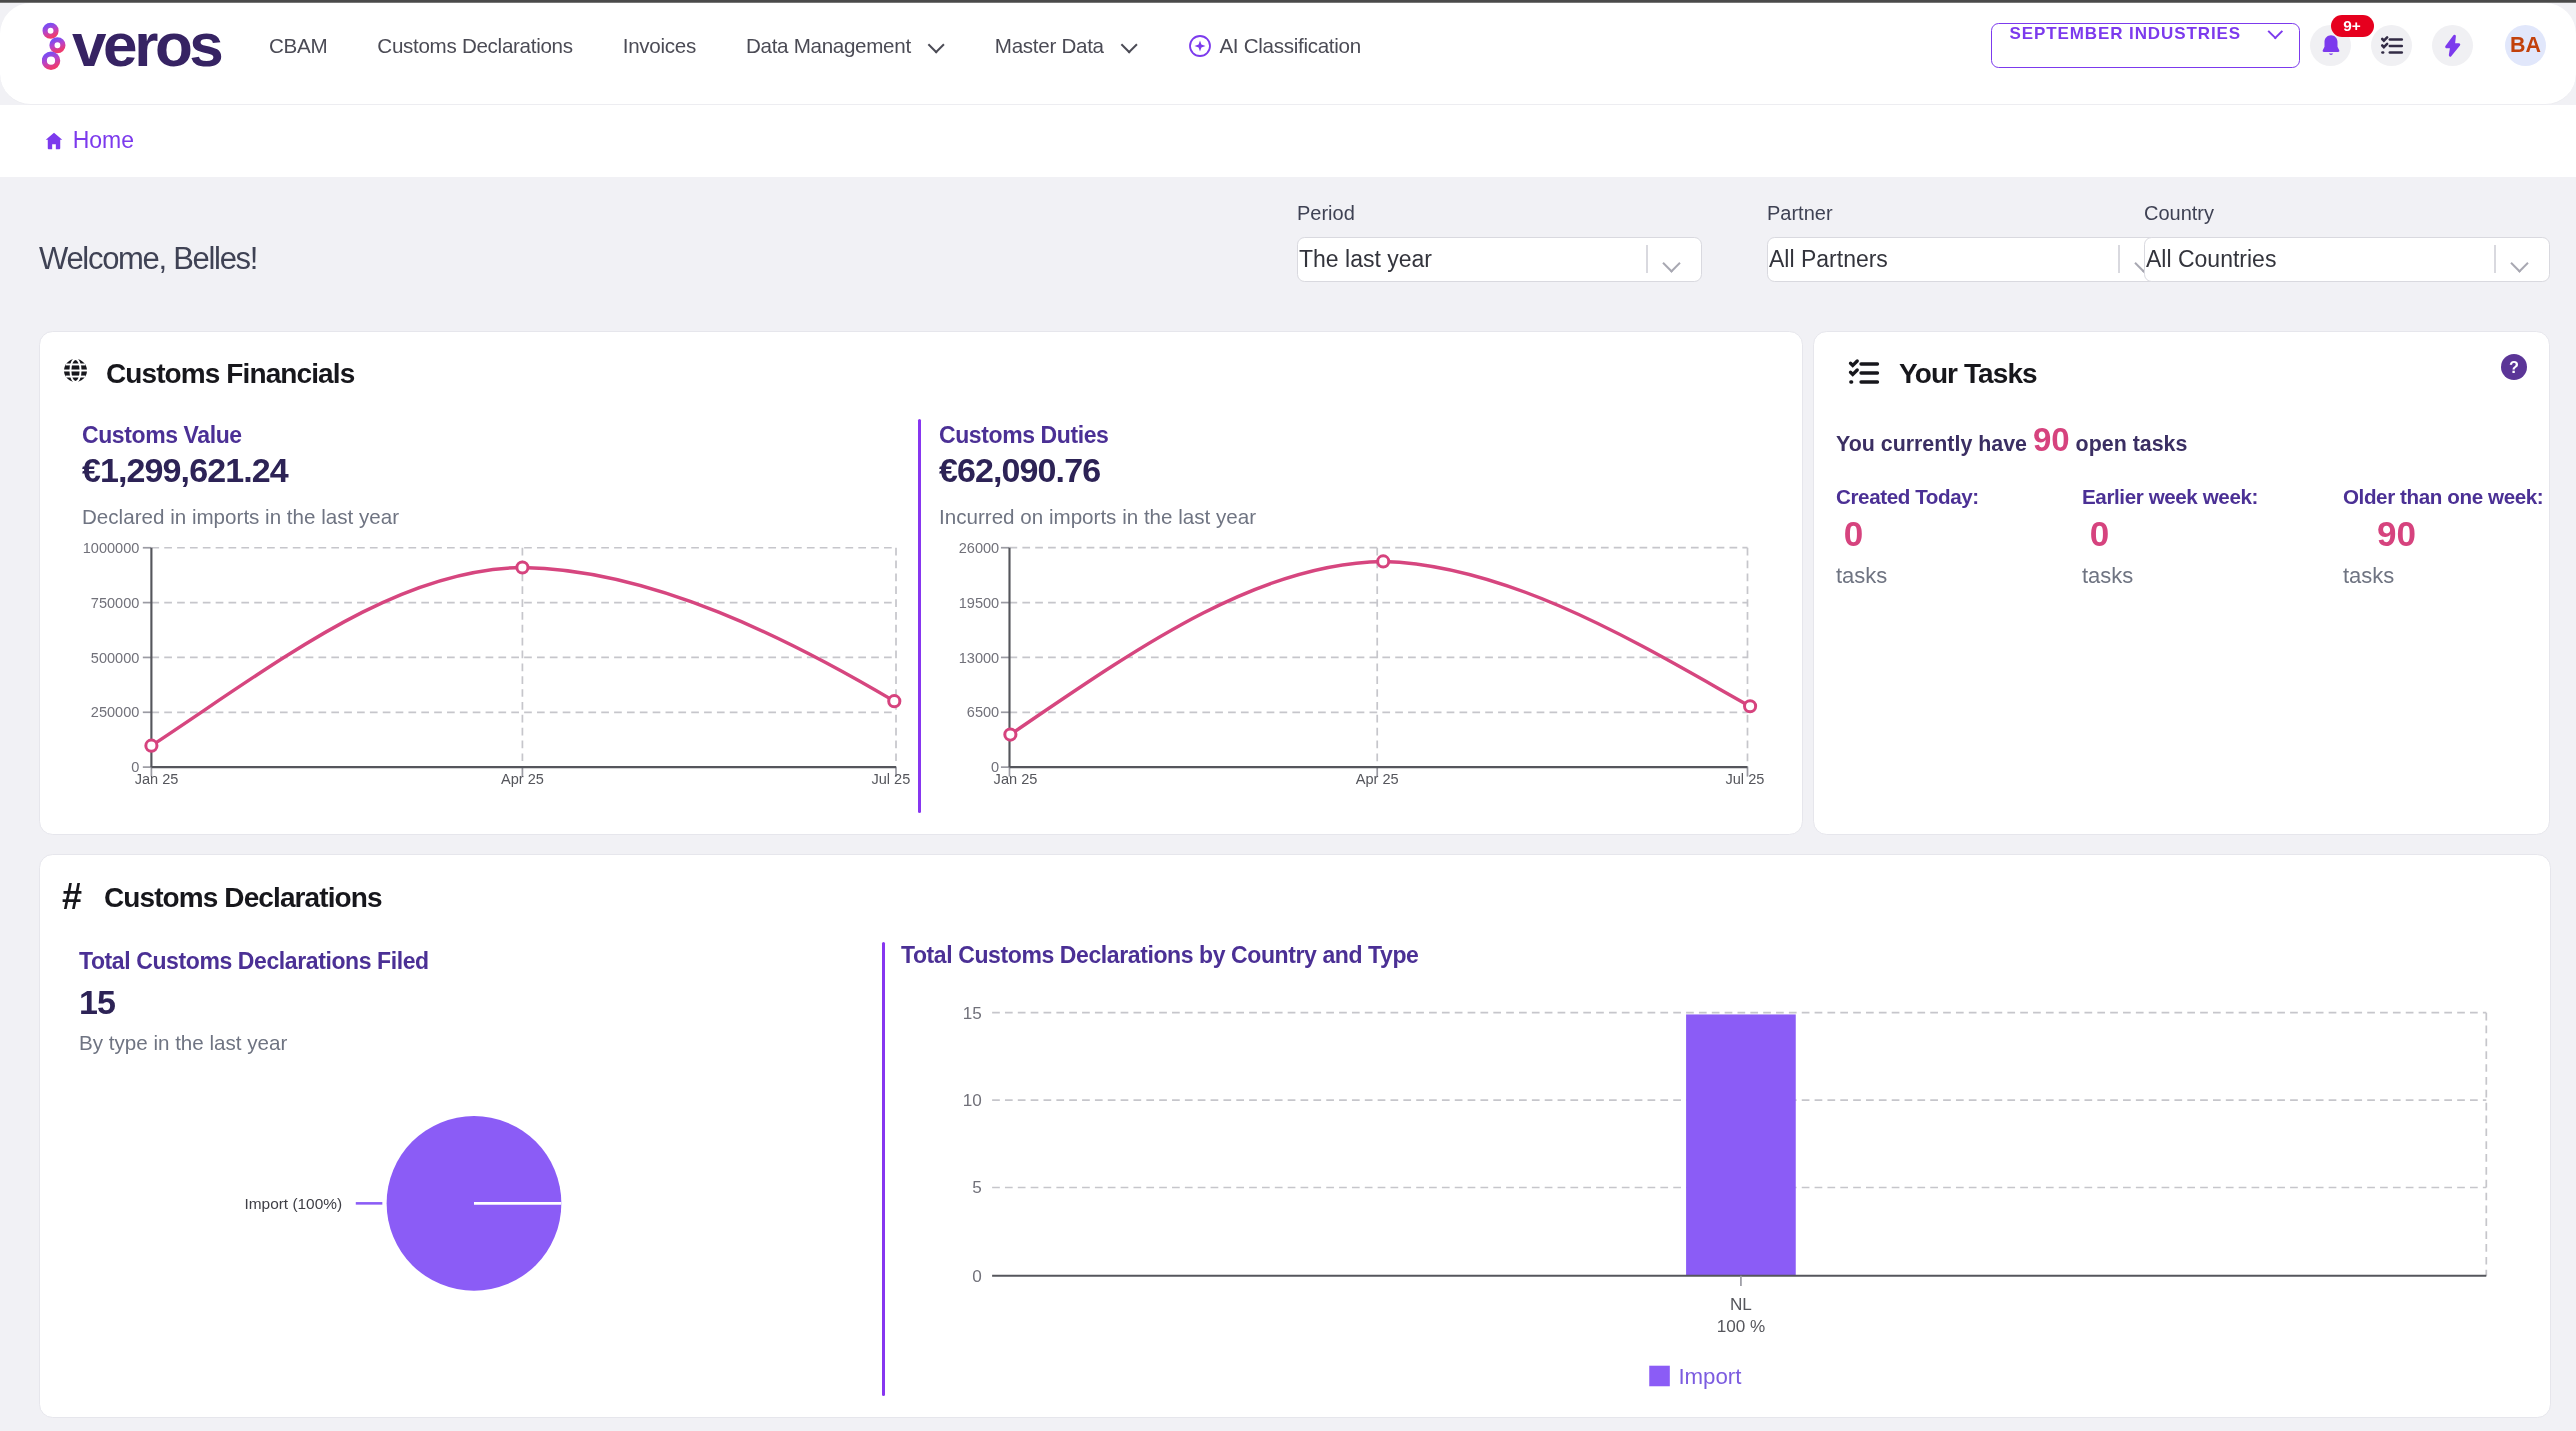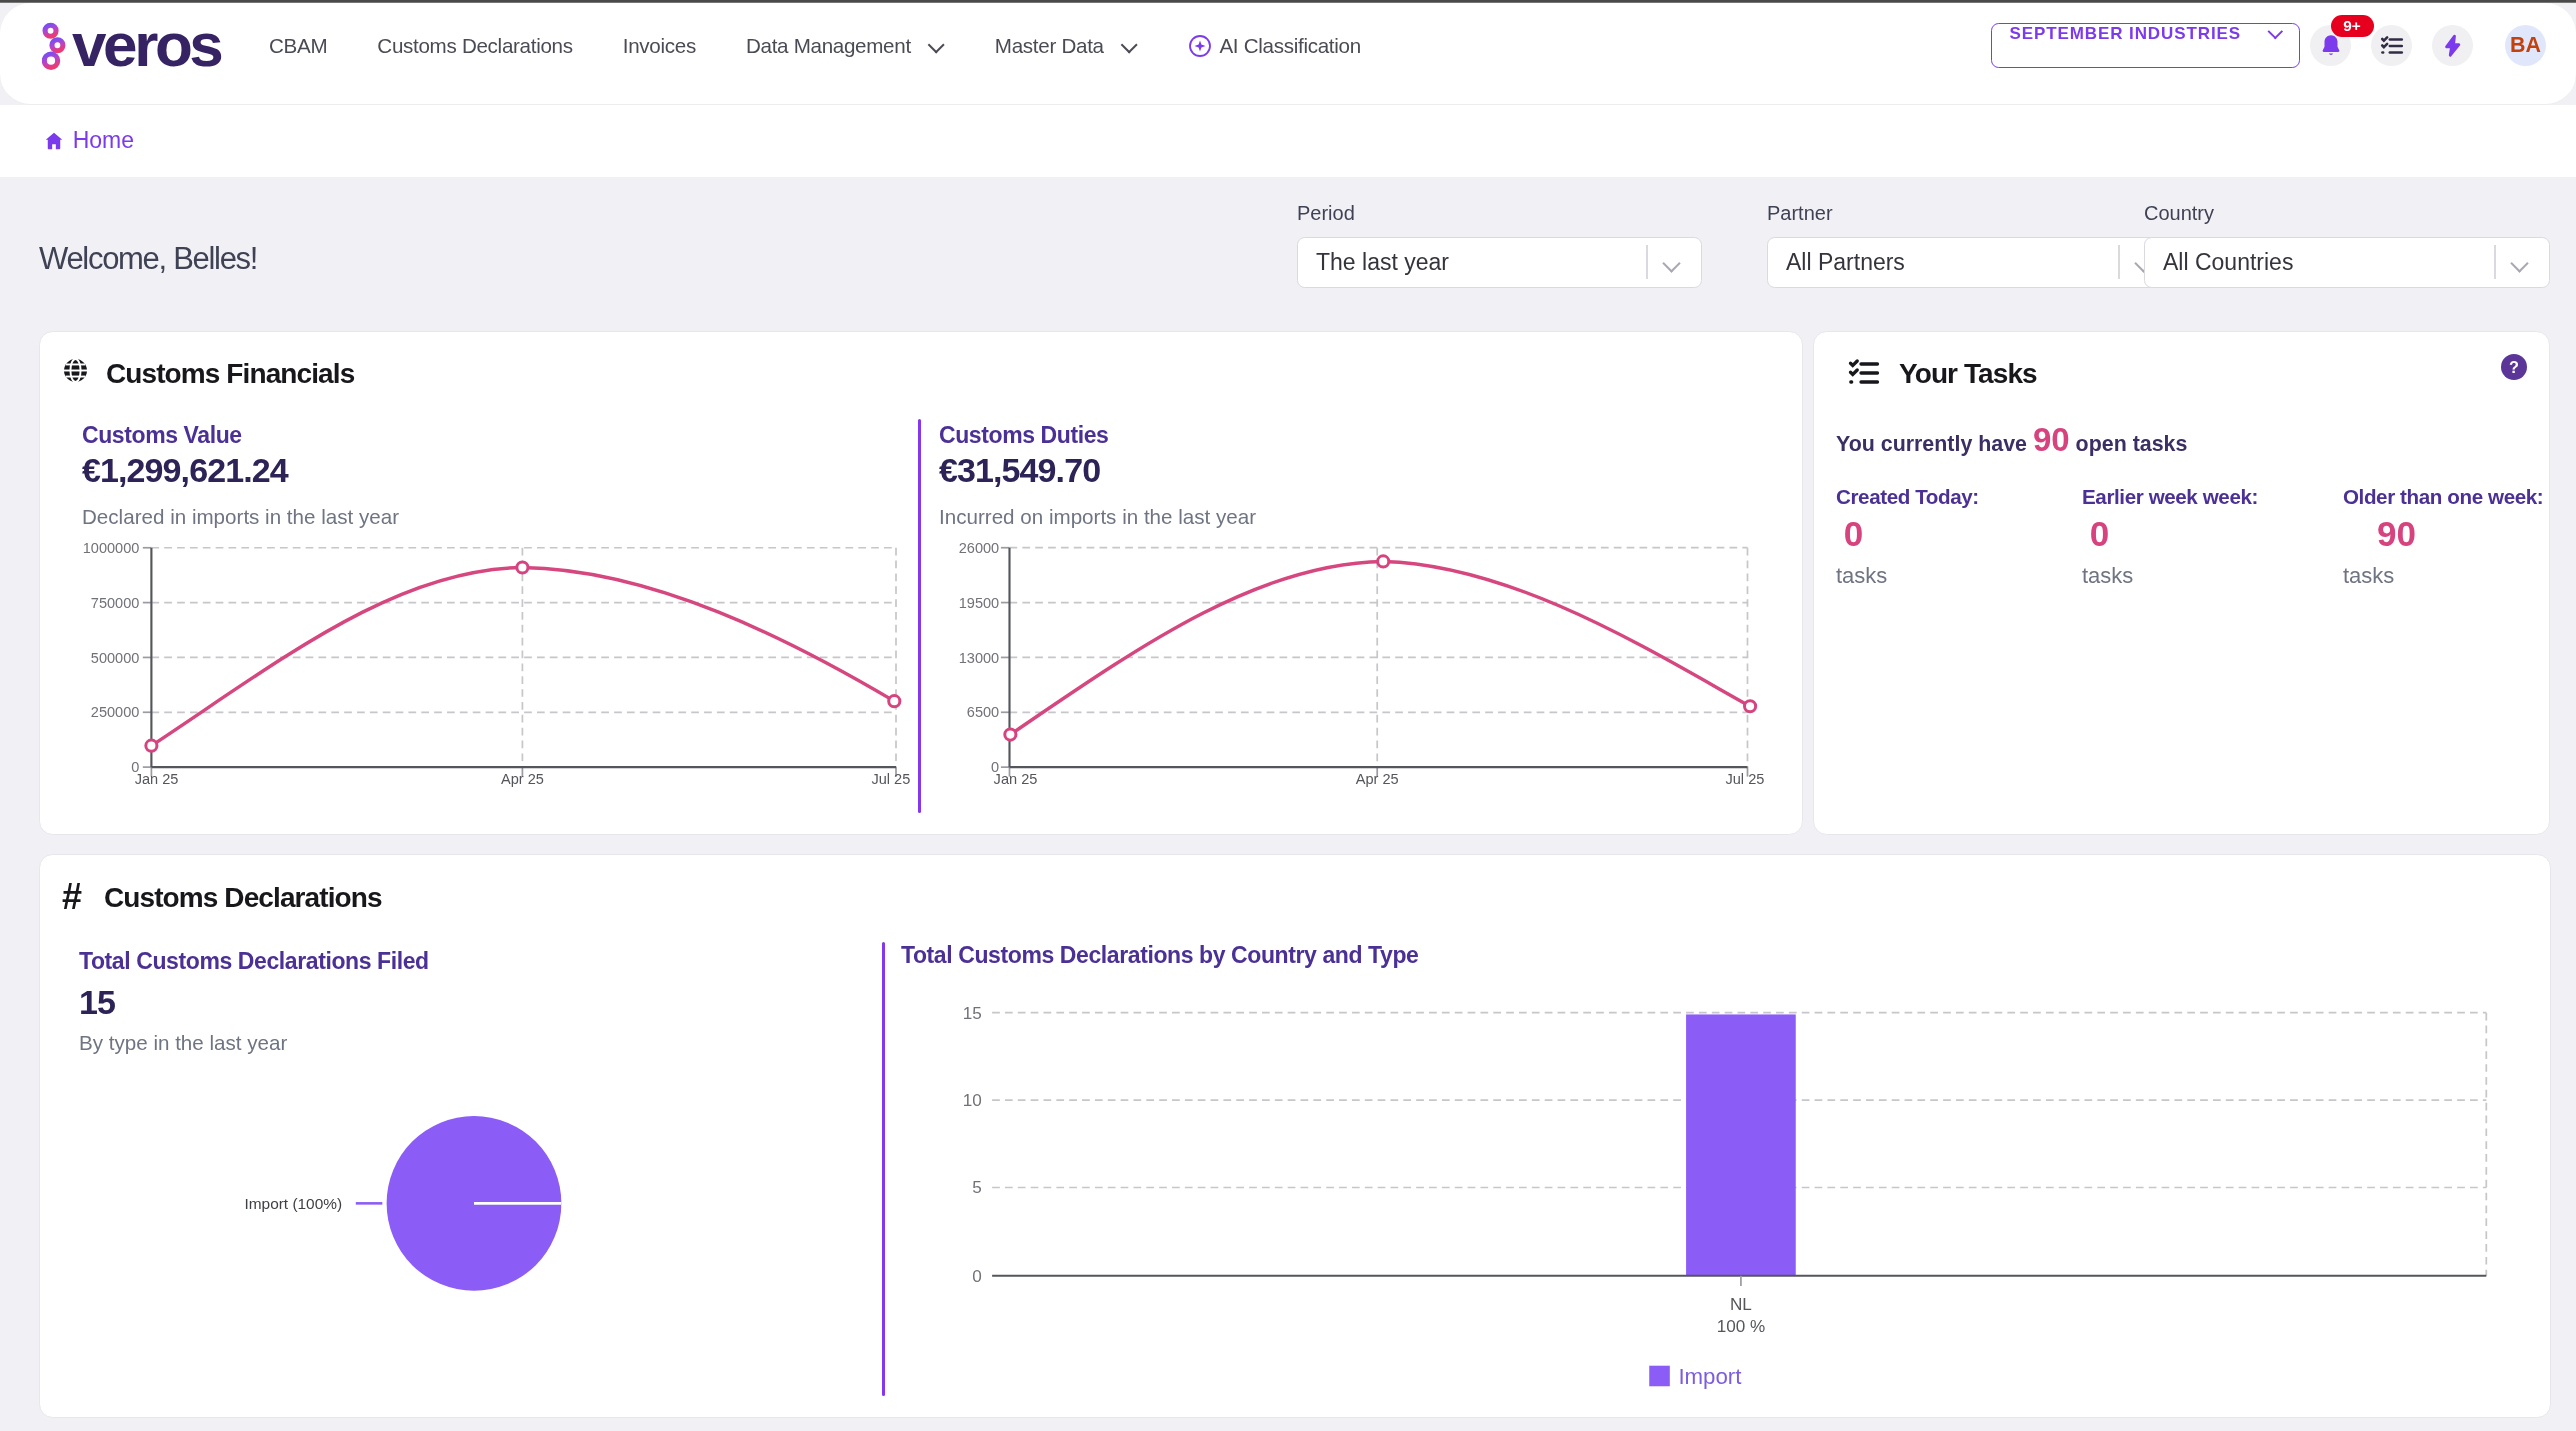--- a/index.html
+++ b/index.html
@@ -19,21 +19,21 @@
 .tenant .chev:before { border-color:#7c3aed; width:8.6px; height:8.6px; border-width:2.1px; }
 .iconbtn { width:41px; height:41px; border-radius:50%; background:#f0f0f3; display:flex; align-items:center; justify-content:center; margin-left:20px; position:relative; }
 .avatar { background:#e1e7fb; color:#c2410c; font-size:21.4px; font-weight:700;margin-left:32px; }
 .badge { position:absolute; left:20.6px; top:-10.3px; min-width:43px; height:22px; background:#e6001e; border-radius:11px; color:#fff; font-size:15.4px; font-weight:700; display:flex; align-items:center; justify-content:center; }
 .crumb { height:72px; background:#fff; display:flex; align-items:center; padding-left:43px; }
 .crumb span { color:#7c3aed; font-size:23px; font-weight:500; margin-left:7.7px; }
 .welcomerow { position:relative; height:170px; }
 h1 { position:absolute; left:39px; top:64px; font-size:31px; font-weight:400; color:#3f4254; letter-spacing:-1.3px; }
 .fgroup { position:absolute; }
 .flabel { font-size:20px; color:#3f4254; margin-bottom:12px; }
-.fbox { height:51px; background:#fff; border:1.7px solid #d9d9df; border-radius:7.7px; position:relative; display:flex; align-items:center; padding-left:18px; font-size:23px; color:#33343c; }
+.fbox { height:45px; background:#fff; border:1.7px solid #d9d9df; border-radius:7.7px; position:relative; display:flex; align-items:center; padding-left:1px; font-size:23px; color:#33343c; }
 .fbox .div { position:absolute; right:53px; top:7.7px; bottom:7.7px; width:1.7px; background:#d9d9df; }
 .fbox .fchev { position:absolute; right:19px; top:18px; width:20.6px; height:20.6px; }
 .fbox .fchev:before { content:""; position:absolute; left:3.4px; top:1.7px; width:11px; height:11px; border-right:2.1px solid #a8a8b2; border-bottom:2.1px solid #a8a8b2; transform:rotate(45deg); }
 .card { position:absolute; background:#fff; border:1.7px solid #e6e6ec; border-radius:13.7px; }
 #card-fin { left:39px; top:331px; width:1764px; height:504px; }
 #card-tasks { left:1813px; top:331px; width:737px; height:504px; }
 #card-decl { left:39px; top:854px; width:2512px; height:564px; }
 .cardtitle { position:absolute; font-size:28px; font-weight:700; color:#17171c; letter-spacing:-0.9px; }
 .chead { position:absolute; font-size:23px; font-weight:700; color:#4b3095; letter-spacing:-0.4px; }
 .cvalue { position:absolute; font-size:34px; font-weight:700; color:#2d2356; letter-spacing:-0.9px; }
@@ -144,21 +144,21 @@
   </svg>
   <div class="cardtitle" style="left:66px; top:26px;">Customs Financials</div>
 
   <div class="chead" style="left:42px; top:90px;">Customs Value</div>
   <div class="cvalue" style="left:42px; top:119px;">€1,299,621.24</div>
   <div class="csub" style="left:42px; top:173px;">Declared in imports in the last year</div>
 
   <div class="vdiv" style="left:878px; top:87px; height:394px;"></div>
 
   <div class="chead" style="left:899px; top:90px;">Customs Duties</div>
-  <div class="cvalue" style="left:899px; top:119px;">€31,549.70</div>
+  <div class="cvalue" style="left:899px; top:119px;">€62,090.76</div>
   <div class="csub" style="left:899px; top:173px;">Incurred on imports in the last year</div>
 
   <svg width="874" height="300" viewBox="0 0 1020 350" style="left:0px; top:190px;">
     <g fill="#71717a" font-size="17" text-anchor="end">
       <text x="116" y="36">1000000</text>
       <text x="116" y="100">750000</text>
       <text x="116" y="164">500000</text>
       <text x="116" y="228">250000</text>
       <text x="116" y="292">0</text>
     </g>

